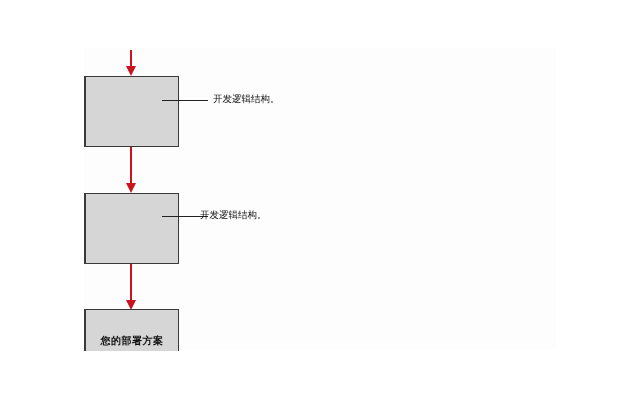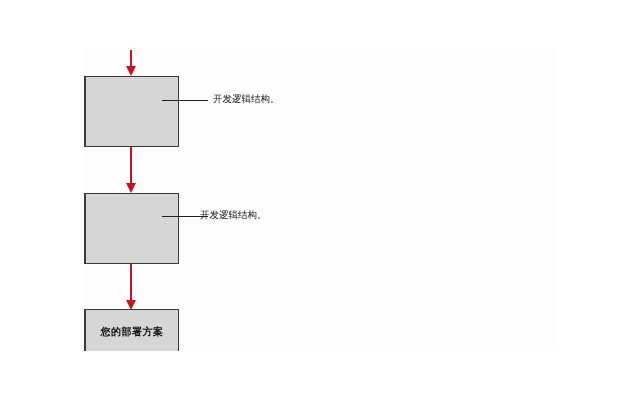--- a/index.html
+++ b/index.html
@@ -6,21 +6,21 @@
   body {
     width: 640px; height: 400px; background: #ffffff; position: relative; overflow: hidden;
     font-family: "DejaVu Sans", "Liberation Sans", sans-serif;
   }
   .canvas { position: absolute; left: 84px; top: 48px; width: 472px; height: 302px; background: #fdfdfd; }
   .box {
     position: absolute; background: #d6d6d6; border: 1.5px solid #3a3a3a;
     border-left-width: 2px; box-sizing: border-box;
   }
   .box.last { border-bottom: none; height: 42px; display: flex; align-items: flex-end; justify-content: center; }
-  .box-title { font-size: 10px; font-weight: bold; color: #111; padding-bottom: 12px; letter-spacing: 0.5px; }
+  .box-title { font-size: 10px; font-weight: bold; color: #111; padding-bottom: 3px; letter-spacing: 0.5px; }
   .vline { position: absolute; width: 1.5px; background: #c8141e; }
   .arrowhead {
     position: absolute; width: 0; height: 0;
     border-left: 5px solid transparent; border-right: 5px solid transparent;
     border-top: 10px solid #c8141e;
   }
   .leader { position: absolute; height: 1px; background: #222; }
   .note { position: absolute; font-size: 9.5px; color: #111; white-space: nowrap; }
 </style>
 </head>

